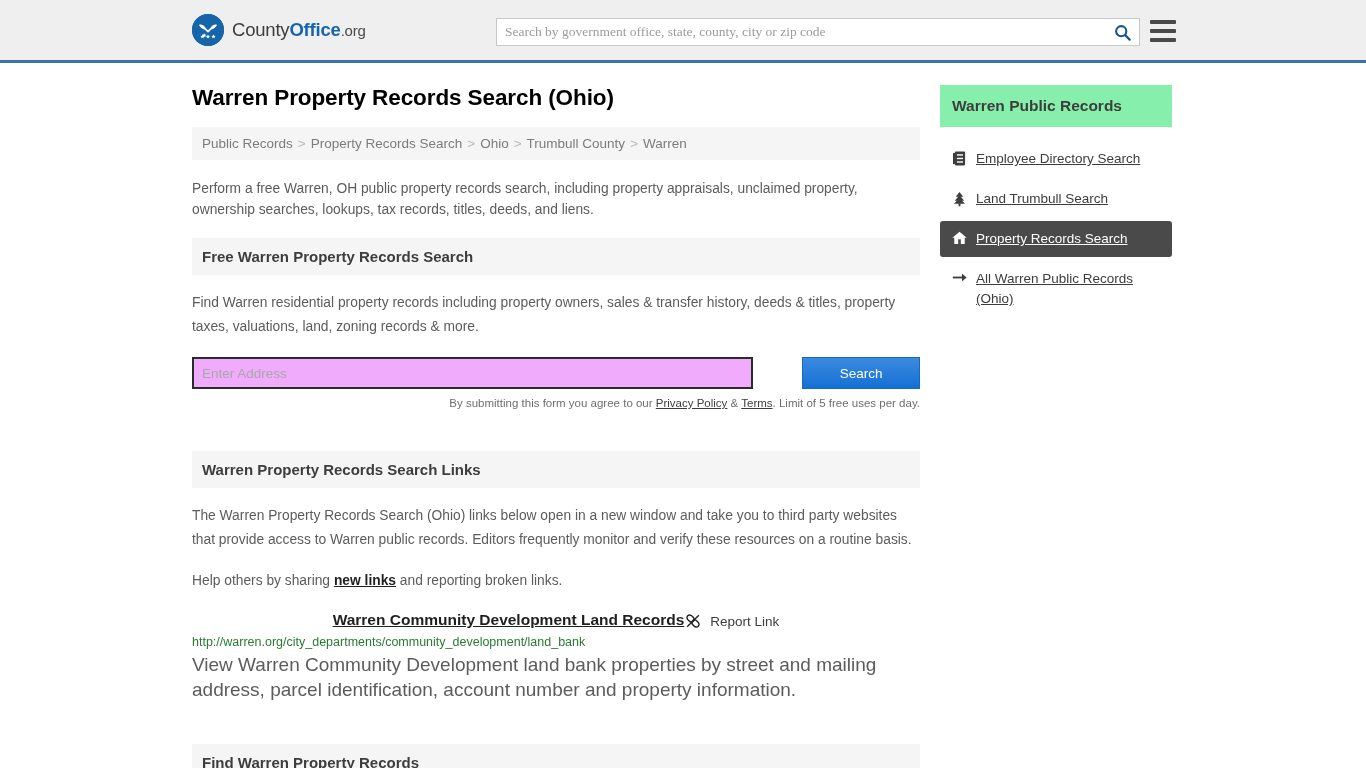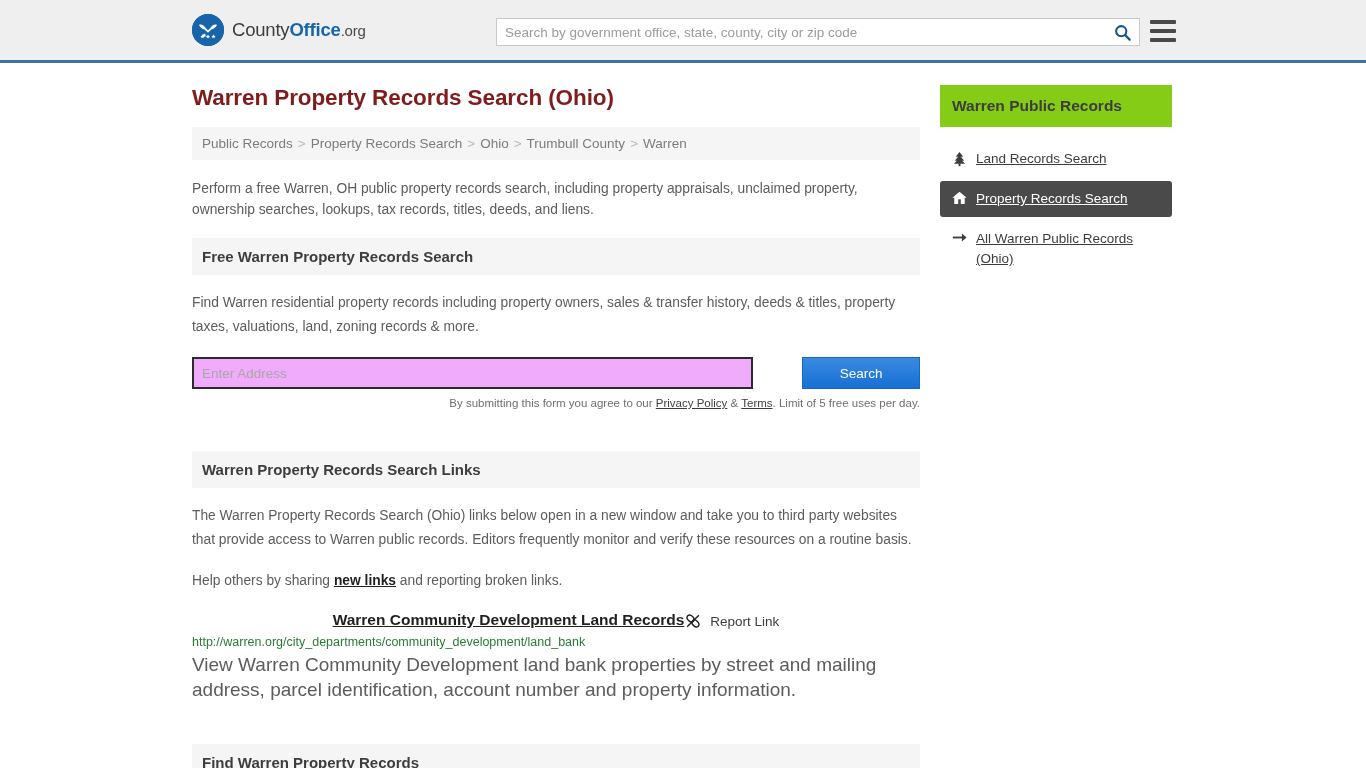--- a/index.html
+++ b/index.html
@@ -56,21 +56,21 @@
     align-items: center;
   }
   .search-box input {
     flex: 1;
     border: 0;
     outline: 0;
     height: 44px;
     padding: 0 8px;
     font-size: 13.5px;
     color: #333;
-    font-family: Liberation Sans, sans-serif;
+    font-family: Liberation Serif, serif;
     background: transparent;
   }
   .search-box input::placeholder { color: #9b9b9b; }
   .search-icon-btn {
     width: 34px; height: 26px;
     display: flex; align-items: center; justify-content: center;
     background: transparent; border: 0; cursor: pointer;
   }
   .hamburger {
     position: absolute;
@@ -100,21 +100,21 @@
   .content-row {
     display: flex;
     gap: 20px;
     padding-top: 22px;
   }
   .main-col { width: 728px; flex: 0 0 728px; }
   .side-col { width: 232px; flex: 0 0 232px; padding-top: 0px; }
 
   h1.page-title {
     font-size: 22.5px;
-    color: #7f1d1d;
+    color: #000000;
     margin: 0 0 16px 0;
     font-weight: bold;
     letter-spacing: -0.1px;
   }
 
   .breadcrumb {
     background: #f5f5f5;
     padding: 9px 10px;
     font-size: 13.5px;
     color: #7c7c7c;
@@ -213,21 +213,21 @@
     font-size: 19px;
     line-height: 25px;
     color: #5c5c5c;
     margin-top: 3px;
   }
 
   .spacer-40 { height: 42px; }
 
   
   .side-head {
-    background: #84cc16;
+    background: #86efac;
     padding: 12px 12px;
     font-size: 15.5px;
     font-weight: bold;
     color: #3d3d3d;
     margin-bottom: 14px;
   }
   .side-item {
     display: flex;
     align-items: flex-start;
     gap: 9px;
@@ -345,31 +345,43 @@
 
       <div class="spacer-40"></div>
 
       <div class="section-head">Find Warren Property Records</div>
 
     </div>
 
     <div class="side-col">
       <div class="side-head">Warren Public Records</div>
 
+      <div class="side-item">
+        <span class="s-ico">
+          <svg width="13" height="15" viewBox="0 0 14 16">
+            <rect x="2" y="0.5" width="11" height="15" rx="1.2" fill="#3d3d3d"></rect>
+            <rect x="4.2" y="3.4" width="6.6" height="1.5" fill="#ffffff"></rect>
+            <rect x="4.2" y="7.2" width="6.6" height="1.5" fill="#ffffff"></rect>
+            <rect x="4.2" y="11" width="6.6" height="1.5" fill="#ffffff"></rect>
+            <rect x="0" y="2" width="2.2" height="12" fill="#3d3d3d"></rect>
+          </svg>
+        </span>
+        <span class="s-label">Employee Directory Search</span>
+      </div>
 
       <div class="side-item">
         <span class="s-ico">
           <svg width="13" height="16" viewBox="0 0 14 16">
             <polygon points="7,0.5 11,5.6 3,5.6" fill="#3d3d3d"></polygon>
             <polygon points="7,3.6 12,9.8 2,9.8" fill="#3d3d3d"></polygon>
             <polygon points="7,7 13,13 1,13" fill="#3d3d3d"></polygon>
             <rect x="6" y="12.6" width="2" height="3.2" fill="#3d3d3d"></rect>
           </svg>
         </span>
-        <span class="s-label">Land Records Search</span>
+        <span class="s-label">Land Trumbull Search</span>
       </div>
 
       <div class="side-item active">
         <span class="s-ico">
           <svg width="15" height="14" viewBox="0 0 16 14">
             <polygon points="8,0.4 15.6,6.8 13.6,6.8 13.6,13.4 2.4,13.4 2.4,6.8 0.4,6.8" fill="#ffffff"></polygon>
             <rect x="6.6" y="8.4" width="2.8" height="5" fill="#4a4a4a"></rect>
           </svg>
         </span>
         <span class="s-label">Property Records Search</span>

